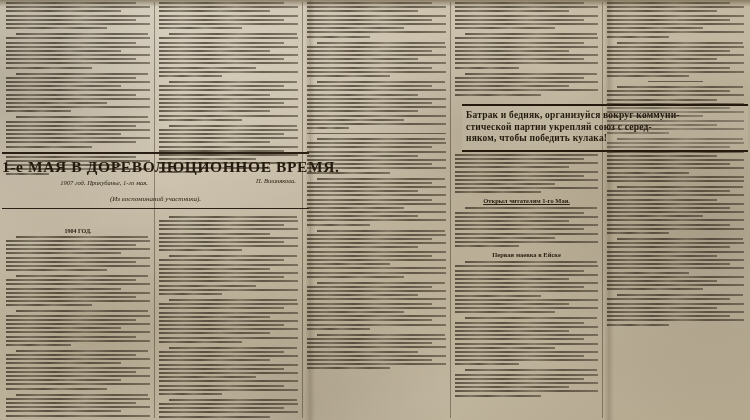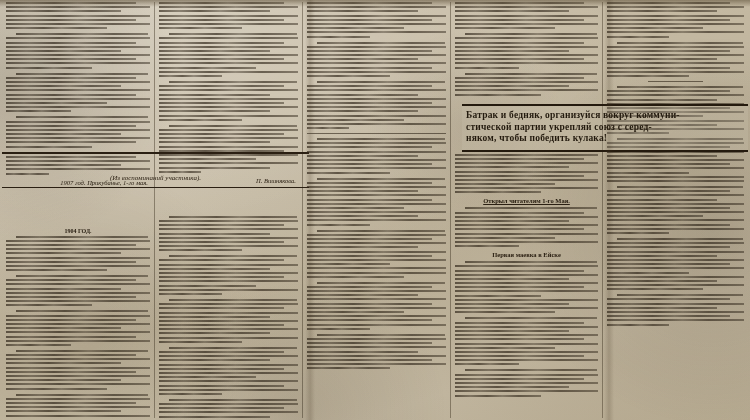--- a/index.html
+++ b/index.html
@@ -720,20 +720,21 @@
           <div class="ln s90"></div>
         <div class="ln"></div>
           <div class="ln s45"></div>
       </div>
     </div>
 
   </div>
 
   <div class="headline-wrap">
     <div class="headline-rule-top"></div>
+    <div class="headline">1-е МАЯ В ДОРЕВОЛЮЦИОННОЕ ВРЕМЯ.</div>
     <div class="subhead">(Из воспоминаний участника).</div>
     <div class="headline-rule-bot"></div>
   </div>
 
   <div class="slogan-box">
     <div class="slogan">Батрак и бедняк, организуйся вокруг коммуни-</div>
     <div class="slogan">стической партии укрепляй союз с серед-</div>
     <div class="slogan">няком, чтобы победить кулака!</div>
   </div>
 

